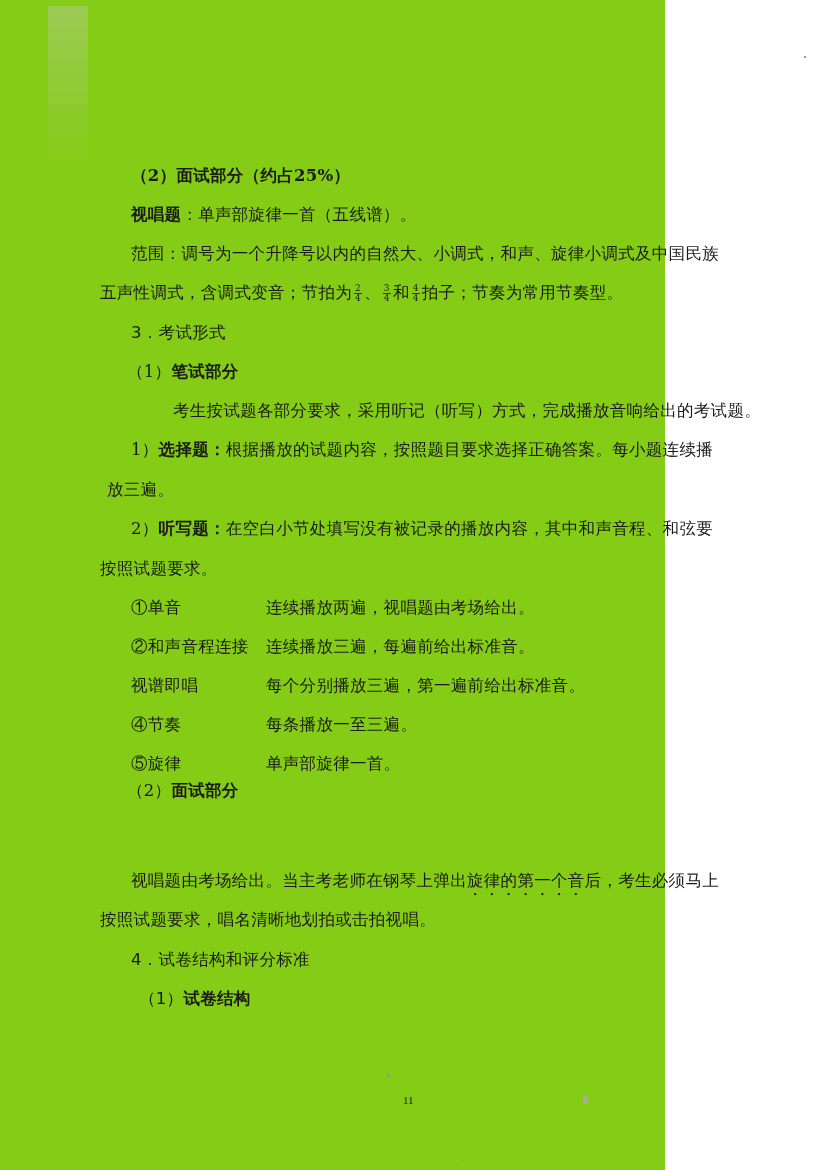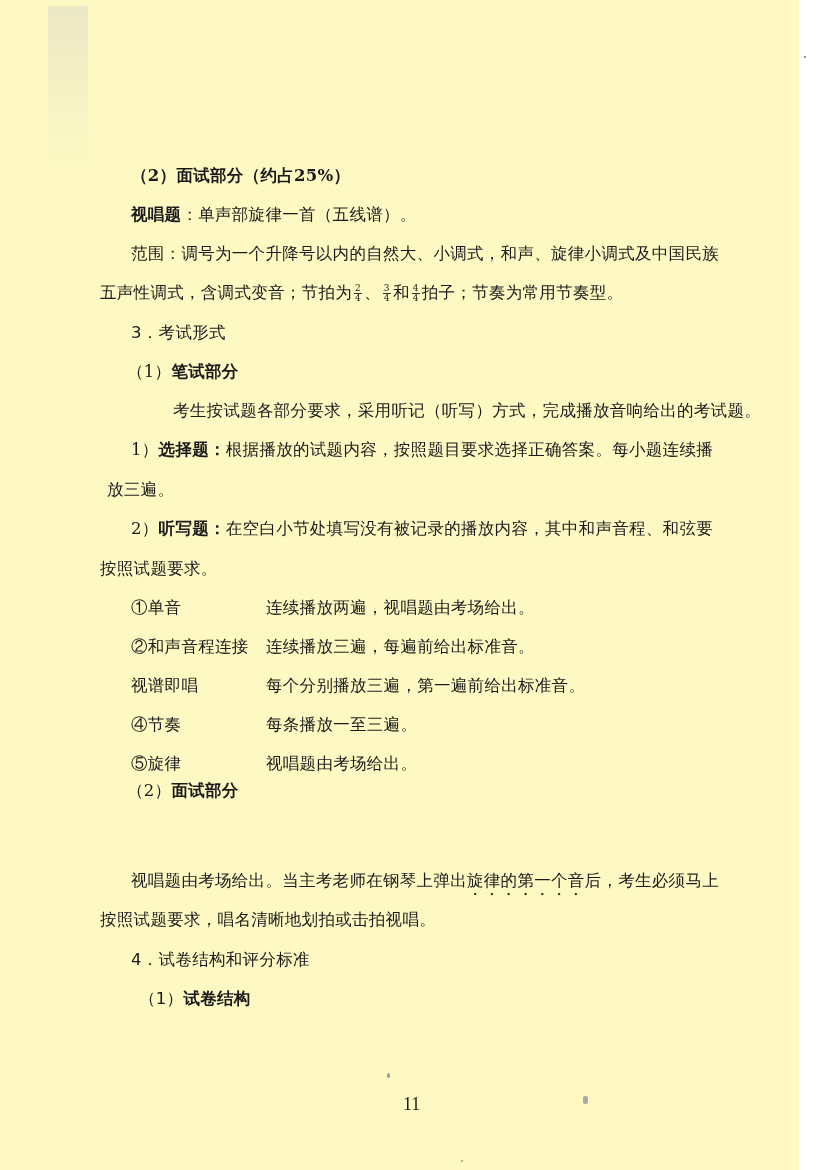--- a/index.html
+++ b/index.html
@@ -11,23 +11,23 @@
       width: 827px;
       height: 1170px;
       position: relative;
       overflow: hidden;
       font-family: "DejaVu Serif", "Liberation Serif", serif;
       color: #1a1a1a;
     }
     .page {
       position: absolute;
       left: 0; top: 0;
-      width: 799px;
+      width: 665px;
       height: 1170px;
-      background: #fef9c3;
+      background: #84cc16;
     }
     .scan-shade {
       position: absolute;
       left: 48px; top: 6px;
       width: 40px; height: 160px;
       background: linear-gradient(180deg, rgba(200,200,200,0.35), rgba(240,240,240,0.0));
     }
     .line {
       position: absolute;
       font-size: 16.5px;
@@ -50,21 +50,21 @@
     .col2 { position: absolute; left: 266px; }
     .dotted {
       text-emphasis: dot;
       -webkit-text-emphasis: dot;
       text-emphasis-position: under;
       -webkit-text-emphasis-position: under;
     }
     .pageno {
       position: absolute;
       left: 403px; top: 1094px;
-      font-size: 18px;
+      font-size: 11px;
       font-family: "Liberation Serif", serif;
     }
     .speck {
       position: absolute;
       width: 3px; height: 3px;
       border-radius: 50%;
       background: #777;
     }
   </style>
 </head>
@@ -115,21 +115,21 @@
   <div class="line" style="left:131px; top:675px; width:600px;">
     <span>视谱即唱</span>
     <span class="col2" style="left:135px;">每个分别播放三遍，第一遍前给出标准音。</span>
   </div>
   <div class="line" style="left:131px; top:714px; width:600px;">
     <span>④节奏</span>
     <span class="col2" style="left:135px;">每条播放一至三遍。</span>
   </div>
   <div class="line" style="left:131px; top:753px; width:600px;">
     <span>⑤旋律</span>
-    <span class="col2" style="left:135px;">视唱题由考场给出。</span>
+    <span class="col2" style="left:135px;">单声部旋律一首。</span>
   </div>
 
   <div class="line" style="left:127px; top:780px;text-align:center;">
     <span>（2）</span><span class="b">面试部分</span>
   </div>
 
 
   <div class="line" style="left:131px; top:870px;">
     <span>视唱题由考场给出。当主考老师在钢琴上弹出</span><span class="dotted">旋律的第一个音</span><span>后，考生必须马上</span>
   </div>

